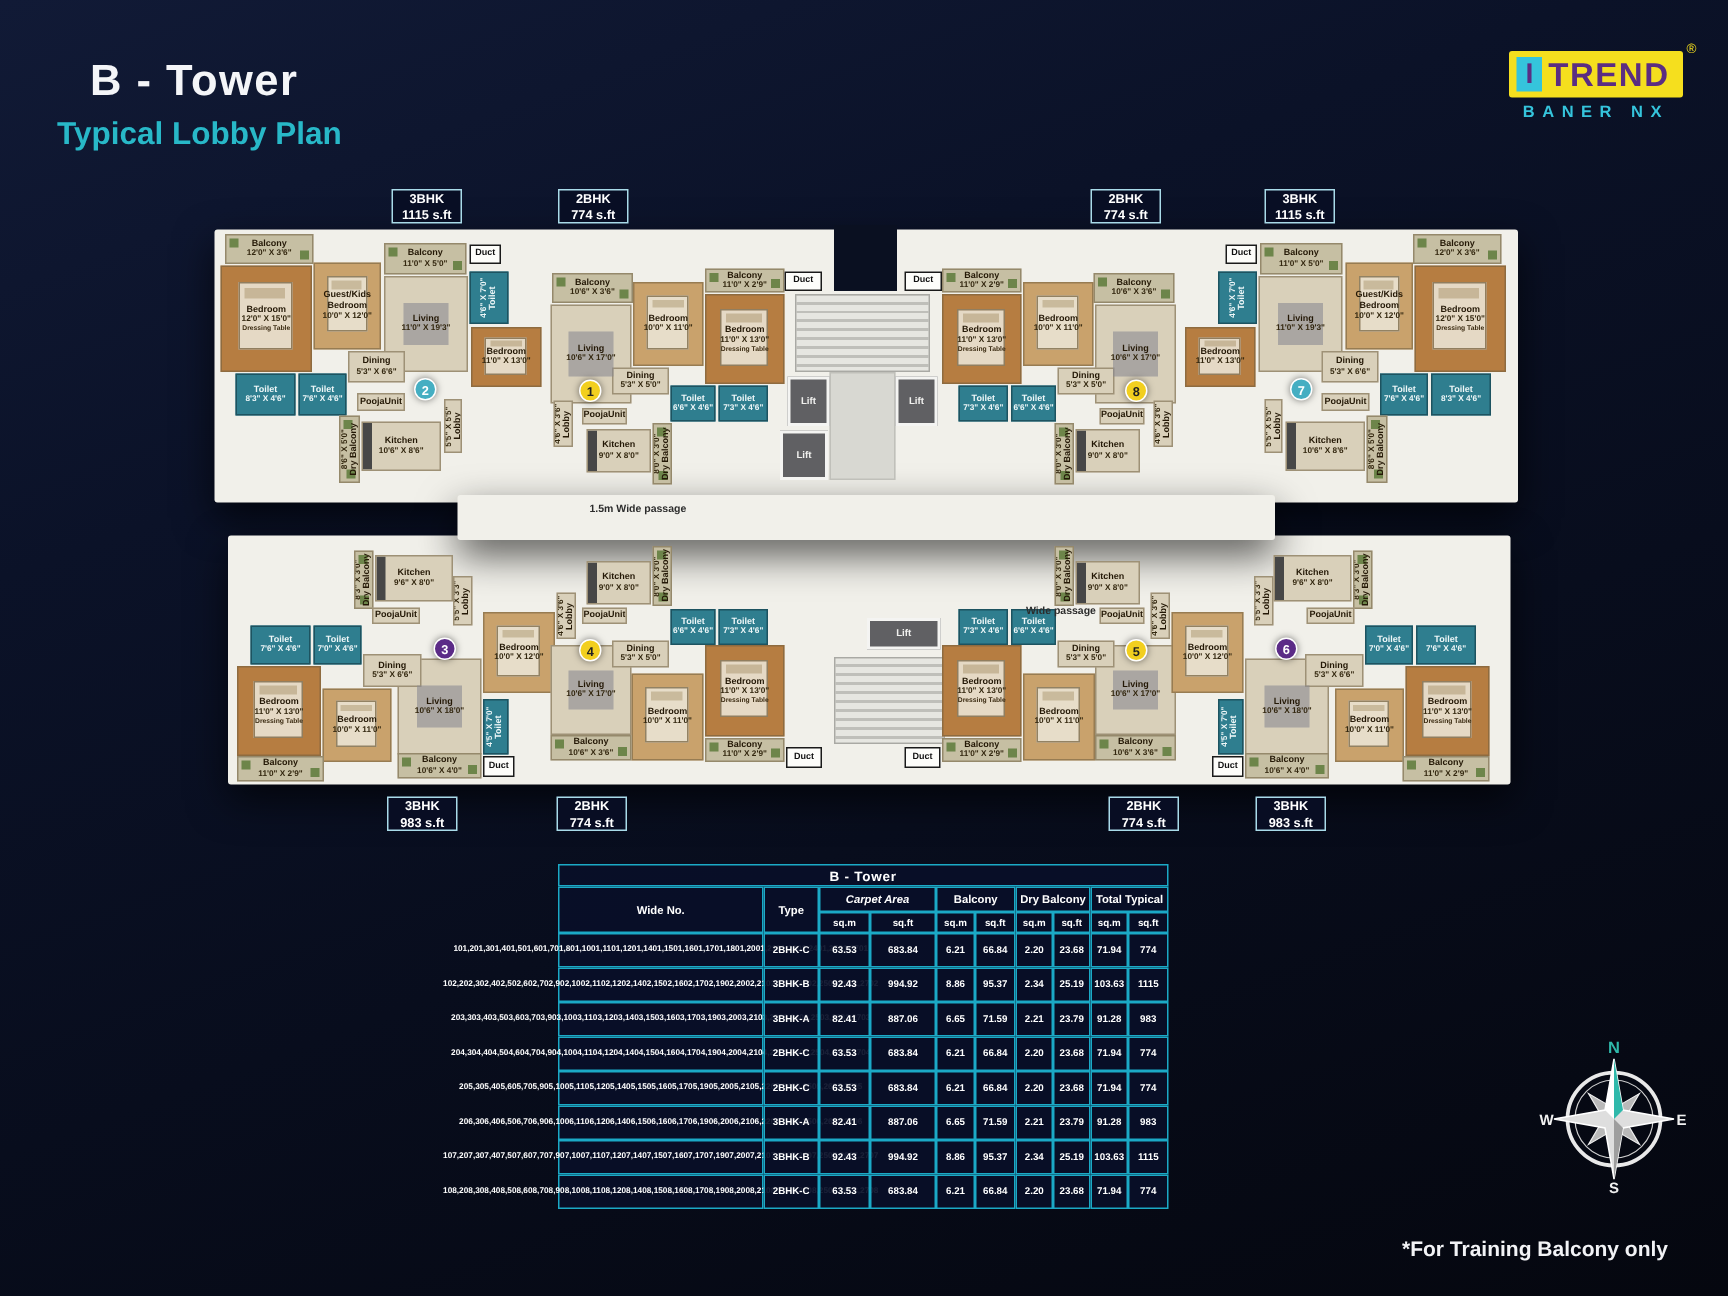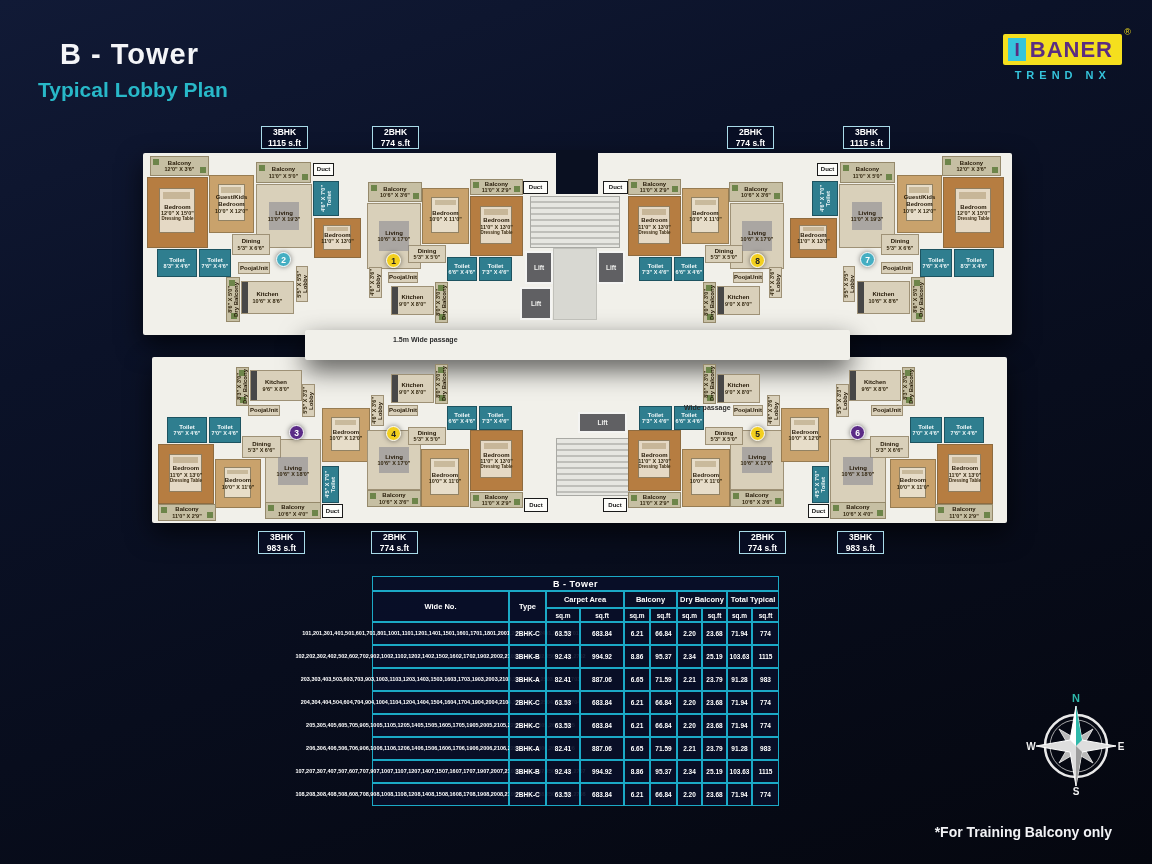--- a/index.html
+++ b/index.html
@@ -74,24 +74,24 @@
 </head>
 <body>
 
 <div id="screen">
   <div class="title1">B - Tower</div>
   <div class="title2">Typical Lobby Plan</div>
 
   <div class="logo">
     <div class="logo-box">
       <span class="logo-i">I</span>
-      <span class="logo-trend">BANER</span>
+      <span class="logo-trend">TREND</span>
       <span class="logo-reg">®</span>
     </div>
-    <div class="logo-sub">TREND NX</div>
+    <div class="logo-sub">BANER NX</div>
   </div>
 
   <div id="plan">
       <div class="abs slab" style="left: 143px; top: 153px; width: 869px; height: 182px;"></div>
       <div class="abs slab" style="left: 152px; top: 357px; width: 855px; height: 166px;"></div>
       <div class="abs slab" style="left: 305px; top: 330px; width: 545px; height: 30px;"></div>
       <div class="abs notch" style="left: 556px; top: 150px; width: 42px; height: 44px;"></div>
       <div class="abs room stairs" style="left: 530px; top: 196px; width: 90px; height: 52px;"></div>
       <div class="abs room corr" style="left: 553px; top: 248px; width: 44px; height: 72px;"></div>
       <div class="abs room lift" style="left: 525px; top: 251px; width: 28px; height: 33px;">
@@ -619,21 +619,21 @@
       </div>
     </div>
 
   <div class="watermark">
   </div>
 
   <div id="area-table" style="grid-template-columns: 137px 37px 34px 44px 26px 27px 25px 25px 25px 27px;">
       <div class="tc ttl" style="grid-area: 1 / 1 / auto / span 10; min-height: 15px;">B - Tower</div>
       <div class="tc h1" style="grid-area: 2 / 1 / span 2;">Wide No.</div>
       <div class="tc h1" style="grid-area: 2 / 2 / span 2;">Type</div>
-      <div class="tc h1" style="grid-area: 2 / 3 / auto / span 2; min-height: 17px;">Carpet Area</div>
+      <div class="tc h1" style="grid-area: 2 / 3 / auto / span 2; min-height: 17px; font-style: italic;">Carpet Area</div>
       <div class="tc h1" style="grid-area: 2 / 5 / auto / span 2;">Balcony</div>
       <div class="tc h1" style="grid-area: 2 / 7 / auto / span 2;">Dry Balcony</div>
       <div class="tc h1" style="grid-area: 2 / 9 / auto / span 2;">Total Typical</div>
       <div class="tc h2" style="grid-area: 3 / 3; min-height: 14px;">sq.m</div>
       <div class="tc h2" style="grid-area: 3 / 4;">sq.ft</div>
       <div class="tc h2" style="grid-area: 3 / 5; min-height: 14px;">sq.m</div>
       <div class="tc h2" style="grid-area: 3 / 6;">sq.ft</div>
       <div class="tc h2" style="grid-area: 3 / 7; min-height: 14px;">sq.m</div>
       <div class="tc h2" style="grid-area: 3 / 8;">sq.ft</div>
       <div class="tc h2" style="grid-area: 3 / 9; min-height: 14px;">sq.m</div>

